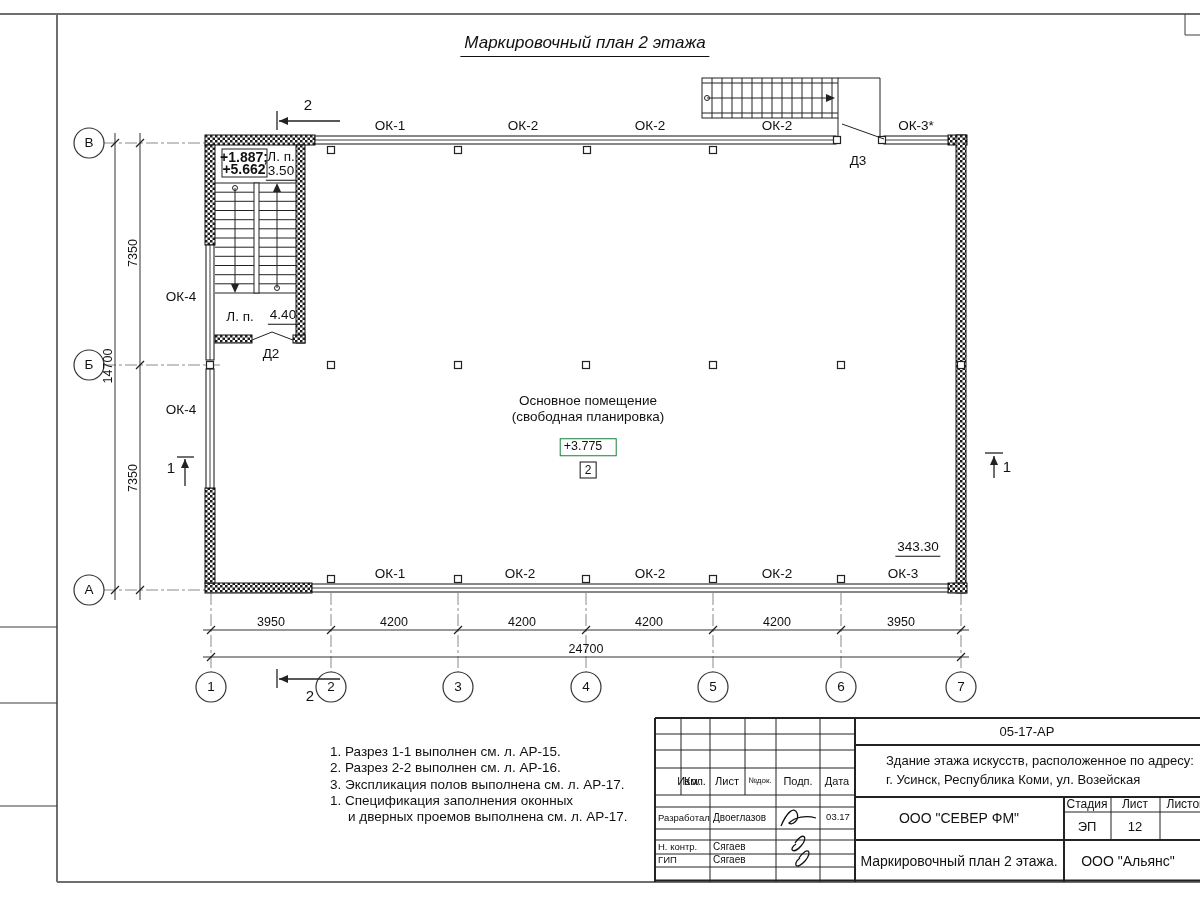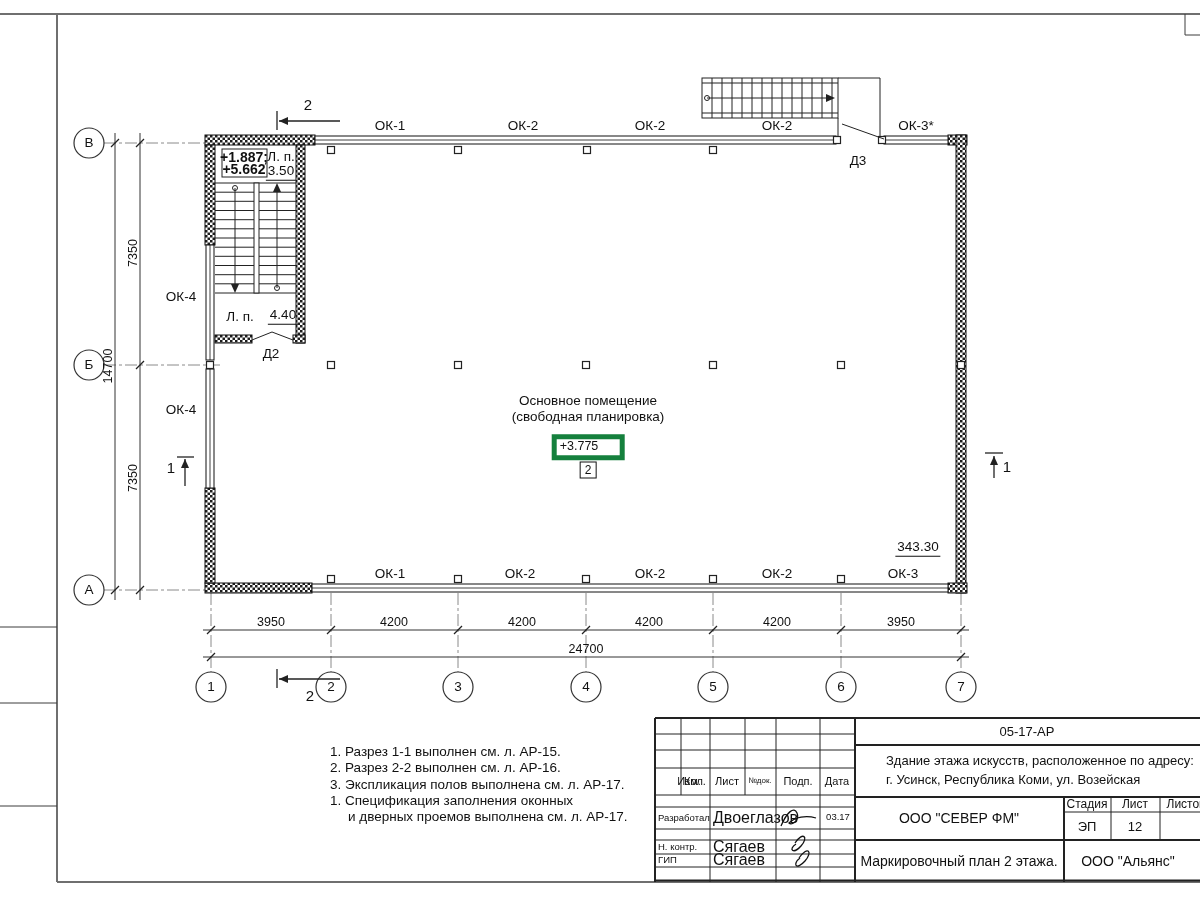--- a/index.html
+++ b/index.html
@@ -6,28 +6,28 @@
   .sheet{position:relative;width:1200px;height:900px;background:#fff;overflow:hidden;
          font-family:"Liberation Sans",sans-serif;color:#111;}
   svg{position:absolute;left:0;top:0;}
   .lbl{position:absolute;transform:translate(-50%,-50%);font-size:13.5px;white-space:nowrap;color:#111;line-height:1;}
   .c-sm{font-size:14px;font-weight:bold;}
   .c-dim{font-size:12.5px;}
   .c-bub{font-size:13.5px;}
   .c-sec{font-size:15px;}
   .c-u{border-bottom:1.2px solid #111;padding:0 2px 2px 2px;}
   .c-box{border:1px solid #111;padding:1px 4px 2px 4px;background:#fff;font-size:12px;}
-  .c-lvl{border:5px solid #15803d;padding:1px 21px 2px 3px;background:#fff;font-size:12.5px;}
+  .c-lvl{border:1px solid #15803d;padding:1px 13px 2px 3px;background:#fff;font-size:12.5px;}
   .c-rot{transform:translate(-50%,-50%) rotate(-90deg);}
   .c-note{transform:translate(0,-50%);font-size:13.5px;}
   .sheet-title{position:absolute;left:585px;top:45px;transform:translate(-50%,-50%);
     font-size:17px;font-style:italic;border-bottom:1.6px solid #111;padding:0 4px 3px 4px;white-space:nowrap;}
   .tb{position:absolute;transform:translate(-50%,-50%);white-space:nowrap;line-height:1;}
   .tb-left{transform:translate(0,-50%);}
-  .f8{font-size:8px;} .f9{font-size:9.5px;} .f10{font-size:16px;}
+  .f8{font-size:8px;} .f9{font-size:9.5px;} .f10{font-size:10px;}
   .f11{font-size:11px;} .f12{font-size:12px;} .f13{font-size:13px;} .f14{font-size:14px;}
 </style>
 </head>
 <body>
 
 <div class="sheet">
 
   <svg width="1200" height="900" viewBox="0 0 1200 900">
     <defs>
       <pattern id="hat" width="5" height="5" patternUnits="userSpaceOnUse">
@@ -219,20 +219,21 @@
       <line x1="1160" y1="797" x2="1160" y2="840"></line>
       <line x1="1064" y1="812" x2="1200" y2="812"></line>
     </g>
 
     <g stroke="#111" stroke-width="1.3" fill="none">
       <path d="M781 826 C787 812 794 806 797 813 C800 820 792 826 789 823 C795 817 806 815 816 818"></path>
       <path d="M795 843 C803 831 809 837 801 846 C793 855 788 849 796 844 M799 858 C808 845 813 852 805 861 C796 871 792 864 800 858"></path>
     </g>
   </svg>
 
+  <div class="sheet-title">Маркировочный план 2 этажа</div>
 
   <div class="lbl" style="left:588px;top:401px;">Основное помещение</div>
   <div class="lbl" style="left:588px;top:417px;">(свободная планировка)</div>
   <div class="lbl c-lvl" style="left:588px;top:447px;">+3.775</div>
   <div class="lbl c-box" style="left:588px;top:470px;">2</div>
 
   <div id="labels-layer">
       <div class="lbl" style="left: 390px; top: 126px;">ОК-1</div>
       <div class="lbl" style="left: 523px; top: 126px;">ОК-2</div>
       <div class="lbl" style="left: 650px; top: 126px;">ОК-2</div>

